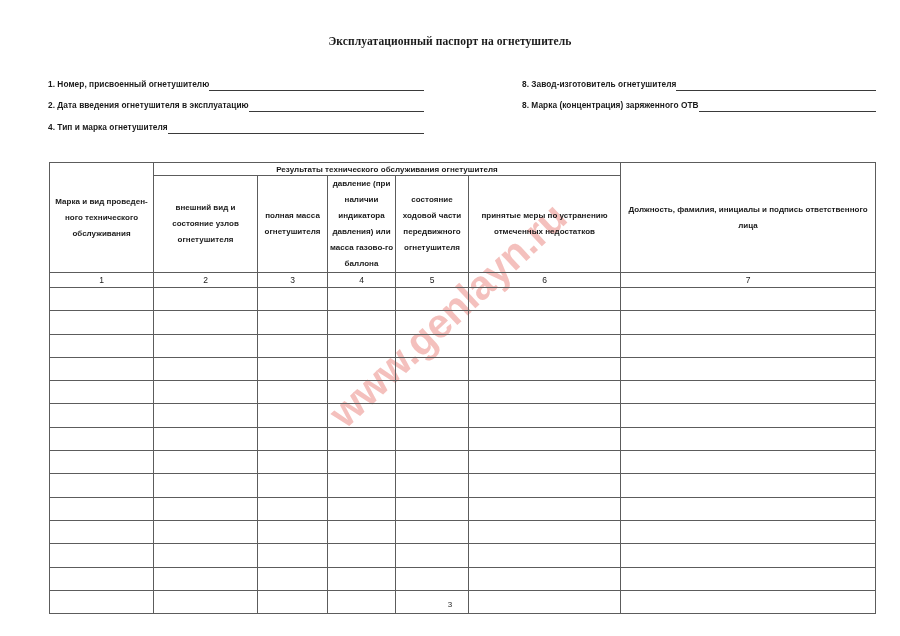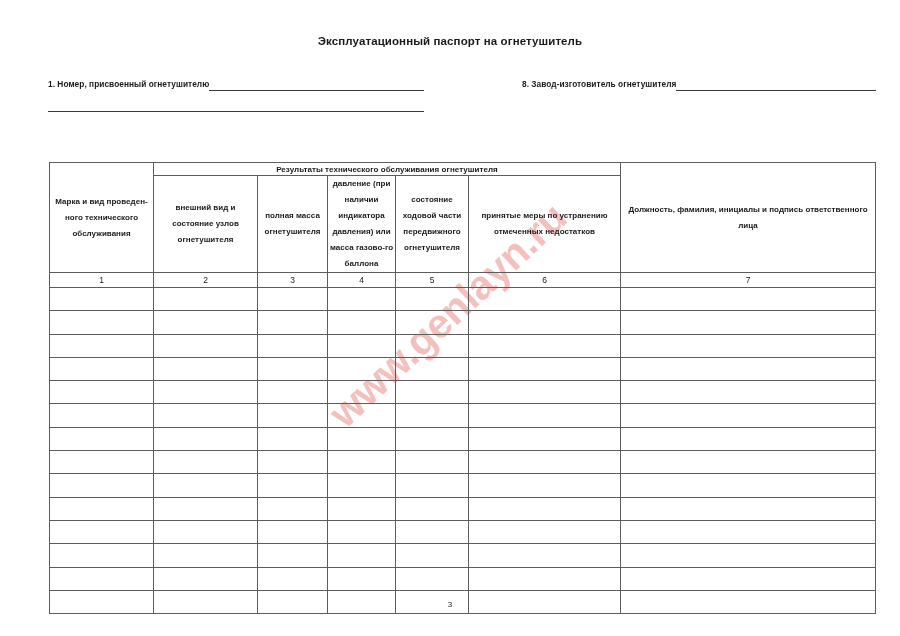--- a/index.html
+++ b/index.html
@@ -47,20 +47,21 @@
   #doc-title {
     position: absolute;
     left: 0;
     top: 35px;
     width: 900px;
     text-align: center;
     font-size: 11.5px;
     font-weight: bold;
     letter-spacing: 0.1px;
     z-index: 10;
+    font-family: Liberation Serif, serif;
   }
 
   
   .field-col {
     position: absolute;
     z-index: 10;
   }
   #fields-left  { left: 48px;  top: 70px; width: 376px; }
   #fields-right { left: 522px; top: 70px; width: 354px; }
 
@@ -154,27 +155,36 @@
 </div>
 
 <div id="doc-title">Эксплуатационный паспорт на огнетушитель</div>
 
 <div id="fields-left" class="field-col">
     <div class="field-row">
       <span class="field-label">1. Номер, присвоенный огнетушителю</span>
       <span class="field-rule"></span>
     </div>
     <div class="field-row">
+      <span class="field-label">2. Дата введения огнетушителя в эксплуатацию</span>
+      <span class="field-rule"></span>
+    </div>
+    <div class="field-row">
+      <span class="field-label">4. Тип и марка огнетушителя</span>
       <span class="field-rule"></span>
     </div>
   </div>
 
 <div id="fields-right" class="field-col">
     <div class="field-row">
       <span class="field-label">8. Завод-изготовитель огнетушителя</span>
+      <span class="field-rule"></span>
+    </div>
+    <div class="field-row">
+      <span class="field-label">8. Марка (концентрация) заряженного ОТВ</span>
       <span class="field-rule"></span>
     </div>
   </div>
 
 <table id="maintenance-table">
   <colgroup>
     <col style="width:104px">
     <col style="width:104px">
     <col style="width:70px">
     <col style="width:68px">

